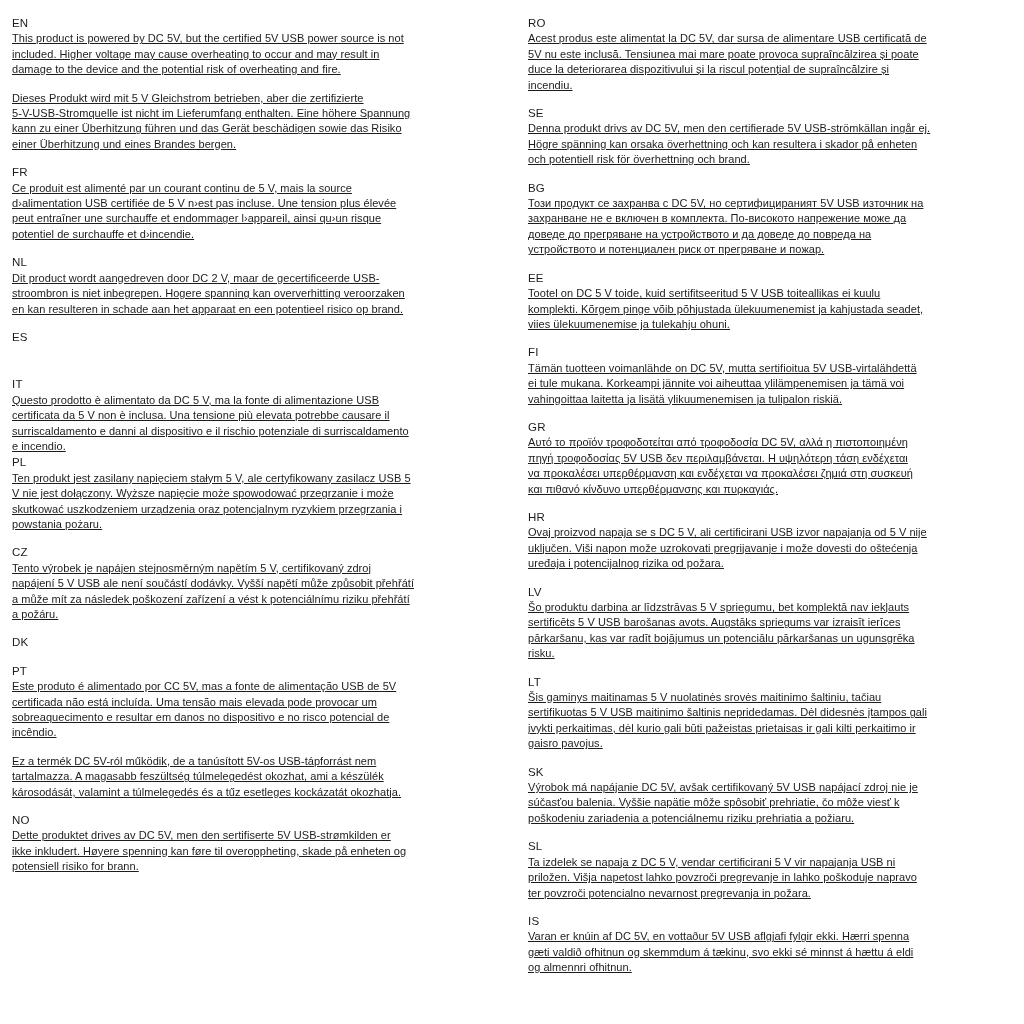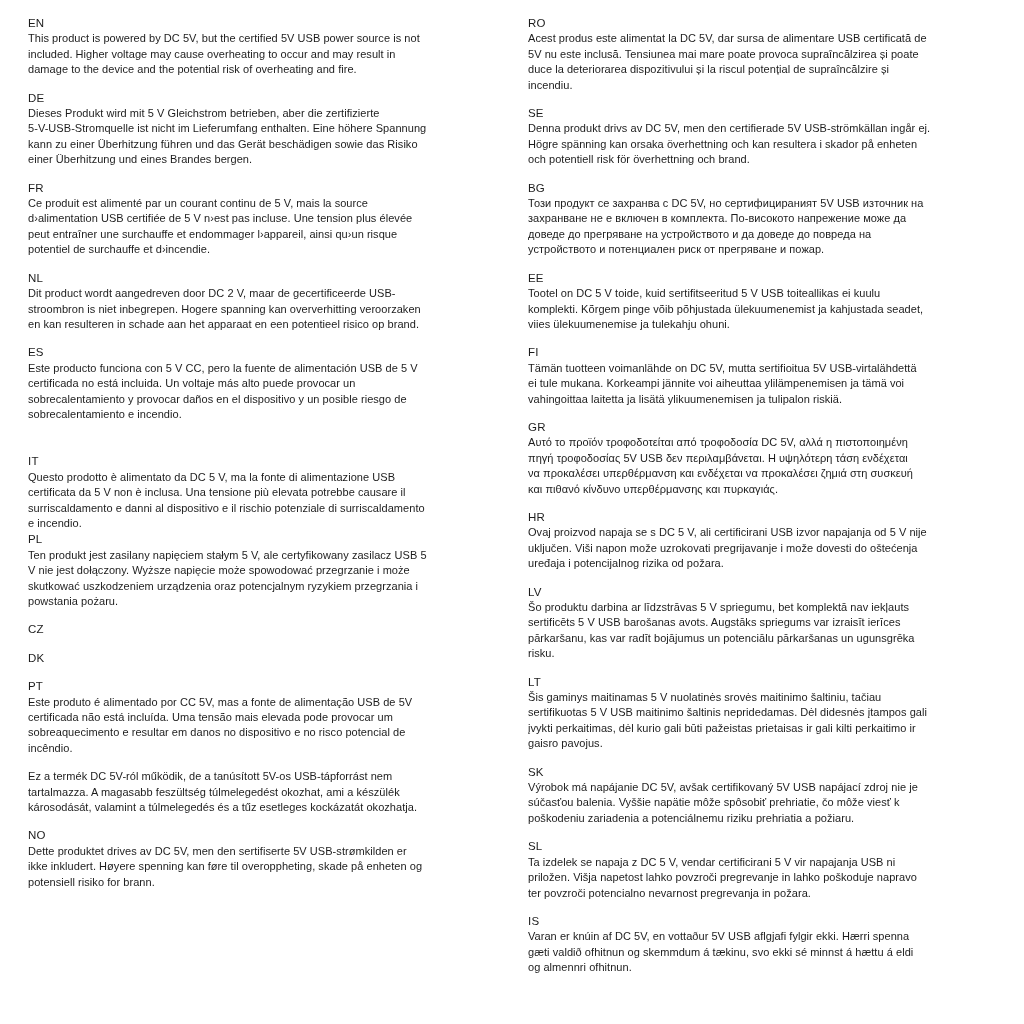--- a/index.html
+++ b/index.html
@@ -17,94 +17,94 @@
   .page {
     position: relative;
     width: 1024px;
     height: 1024px;
     background: #ffffff;
   }
   .col {
     position: absolute;
     top: 16px;
   }
-  .col-left  { left: 28px;  width: 486px; }
+  .col-left  { left: 12px;  width: 486px; }
   .col-right { left: 528px; width: 502px; }
   .block { margin: 0 0 13px 0; }
   .block.tight { margin-bottom: 1px; margin-top: 32px; }
   .lang-code {
     margin: 0;
     font-size: 11.5px;
     font-weight: 400;
     line-height: 15.4px;
     letter-spacing: 0.2px;
   }
   .warning-text {
     margin: 0;
     font-size: 11px;
     font-weight: 400;
     line-height: 15.4px;
     letter-spacing: 0.05px;
     white-space: pre-line;
+    text-decoration: underline;
   }
 </style>
 </head>
 <body>
 
 <div class="page">
   <div class="col col-left" id="col-0">
       <section class="block">
         <h2 class="lang-code">EN</h2>
         <p class="warning-text">This product is powered by DC 5V, but the certified 5V USB power source is not
 included. Higher voltage may cause overheating to occur and may result in
 damage to the device and the potential risk of overheating and fire.</p>
       </section>
       <section class="block">
-        <h2 class="lang-code">DE</h2>
         <p class="warning-text">Dieses Produkt wird mit 5 V Gleichstrom betrieben, aber die zertifizierte
 5-V-USB-Stromquelle ist nicht im Lieferumfang enthalten. Eine höhere Spannung
 kann zu einer Überhitzung führen und das Gerät beschädigen sowie das Risiko
 einer Überhitzung und eines Brandes bergen.</p>
       </section>
       <section class="block">
         <h2 class="lang-code">FR</h2>
         <p class="warning-text">Ce produit est alimenté par un courant continu de 5 V, mais la source
 d›alimentation USB certifiée de 5 V n›est pas incluse. Une tension plus élevée
 peut entraîner une surchauffe et endommager l›appareil, ainsi qu›un risque
 potentiel de surchauffe et d›incendie.</p>
       </section>
       <section class="block">
         <h2 class="lang-code">NL</h2>
         <p class="warning-text">Dit product wordt aangedreven door DC 2 V, maar de gecertificeerde USB-
 stroombron is niet inbegrepen. Hogere spanning kan oververhitting veroorzaken
 en kan resulteren in schade aan het apparaat en een potentieel risico op brand.</p>
       </section>
       <section class="block">
         <h2 class="lang-code">ES</h2>
-        <p class="warning-text">Este producto funciona con 5 V CC, pero la fuente de alimentación USB de 5 V
-certificada no está incluida. Un voltaje más alto puede provocar un
-sobrecalentamiento y provocar daños en el dispositivo y un posible riesgo de
-sobrecalentamiento e incendio.</p>
       </section>
       <section class="block tight">
         <h2 class="lang-code">IT</h2>
         <p class="warning-text">Questo prodotto è alimentato da DC 5 V, ma la fonte di alimentazione USB
 certificata da 5 V non è inclusa. Una tensione più elevata potrebbe causare il
 surriscaldamento e danni al dispositivo e il rischio potenziale di surriscaldamento
 e incendio.</p>
       </section>
       <section class="block">
         <h2 class="lang-code">PL</h2>
         <p class="warning-text">Ten produkt jest zasilany napięciem stałym 5 V, ale certyfikowany zasilacz USB 5
 V nie jest dołączony. Wyższe napięcie może spowodować przegrzanie i może
 skutkować uszkodzeniem urządzenia oraz potencjalnym ryzykiem przegrzania i
 powstania pożaru.</p>
       </section>
       <section class="block">
         <h2 class="lang-code">CZ</h2>
+        <p class="warning-text">Tento výrobek je napájen stejnosměrným napětím 5 V, certifikovaný zdroj
+napájení 5 V USB ale není součástí dodávky. Vyšší napětí může způsobit přehřátí
+a může mít za následek poškození zařízení a vést k potenciálnímu riziku přehřátí
+a požáru.</p>
       </section>
       <section class="block">
         <h2 class="lang-code">DK</h2>
       </section>
       <section class="block">
         <h2 class="lang-code">PT</h2>
         <p class="warning-text">Este produto é alimentado por CC 5V, mas a fonte de alimentação USB de 5V
 certificada não está incluída. Uma tensão mais elevada pode provocar um
 sobreaquecimento e resultar em danos no dispositivo e no risco potencial de
 incêndio.</p>

